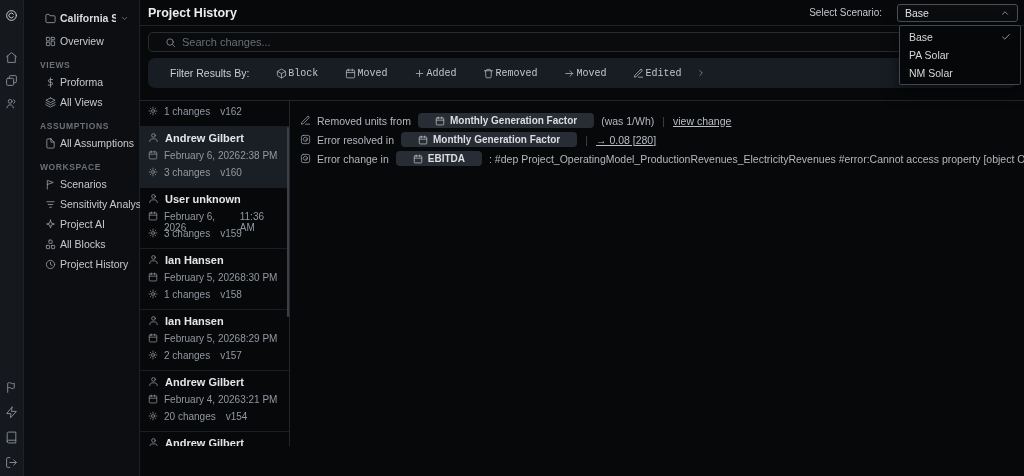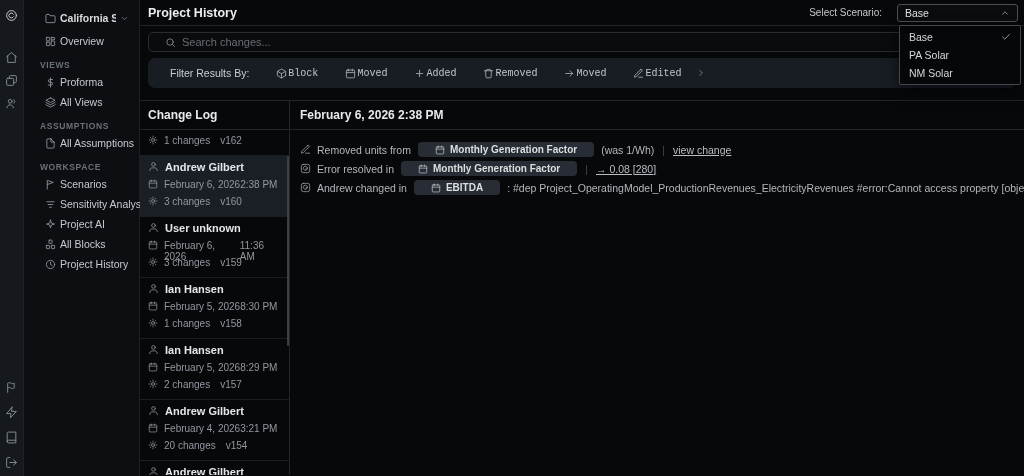--- a/index.html
+++ b/index.html
@@ -376,28 +376,20 @@
         </button>
       </span>
     <span class="fchev">
         <svg width="10" height="10" viewBox="0 0 24 24" fill="none" stroke="currentColor" stroke-width="1.8" stroke-linecap="round" stroke-linejoin="round">
           <path d="m9 6 6 6-6 6"></path>
         </svg>
       </span>
   </div>
 
   <div class="body">
-    <div class="body-header">
-      <div class="bh-left">
-        <span class="t">Change Log</span>
-      </div>
-      <div class="bh-right">
-        <span class="t">February 6, 2026 2:38 PM</span>
-      </div>
-    </div>
     <div class="body-content">
       <div class="loglist" id="log-list">
         <div class="scroll-thumb"></div>
       <div class="entry">
             <div class="lrow">
               <span class="licon">
                 <svg width="10" height="10" viewBox="0 0 24 24" fill="none" stroke="currentColor" stroke-width="1.8" stroke-linecap="round" stroke-linejoin="round">
                   <circle cx="12" cy="12" r="3.5"></circle>
                   <path d="M12 2.5v3M12 18.5v3M2.5 12h3M18.5 12h3M5.3 5.3l2.1 2.1M16.6 16.6l2.1 2.1M18.7 5.3l-2.1 2.1M7.4 16.6l-2.1 2.1"></path>
                 </svg>
@@ -617,21 +609,21 @@
             <span class="dlink">→ 0.08 [280]</span>
           </div>
           <div class="drow">
             <span class="dicon">
               <svg width="11" height="11" viewBox="0 0 24 24" fill="none" stroke="currentColor" stroke-width="1.8" stroke-linecap="round" stroke-linejoin="round">
                 <rect x="3" y="3" width="18" height="18" rx="4"></rect>
                 <path d="M15.5 9A4.5 4.5 0 1 0 16 13"></path>
                 <path d="M16 9.5V13h-3.5"></path>
               </svg>
             </span>
-            <span class="dpre">Andrew changed in</span>
+            <span class="dpre">Error change in</span>
             <span class="chip">
               <span class="cicon">
                 <svg width="10" height="10" viewBox="0 0 24 24" fill="none" stroke="currentColor" stroke-width="1.8" stroke-linecap="round" stroke-linejoin="round">
                   <rect x="3" y="4.5" width="18" height="17" rx="2"></rect>
                   <path d="M16 2.5v4M8 2.5v4M3 10h18"></path>
                 </svg>
               </span>
               <span>EBITDA</span>
             </span>
             <span class="dsuf">: #dep Project_OperatingModel_ProductionRevenues_ElectricityRevenues #error:Cannot access property [object Object] on object → #error:add: Cannot convert unit "USD" to "USD/l"</span>

